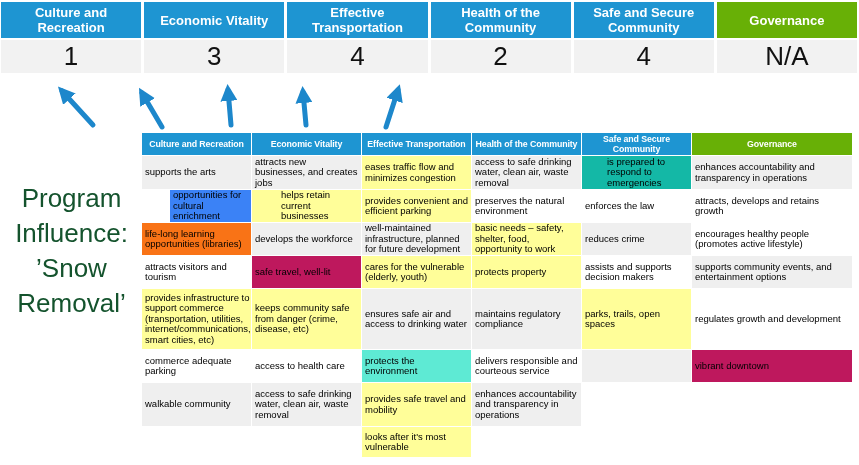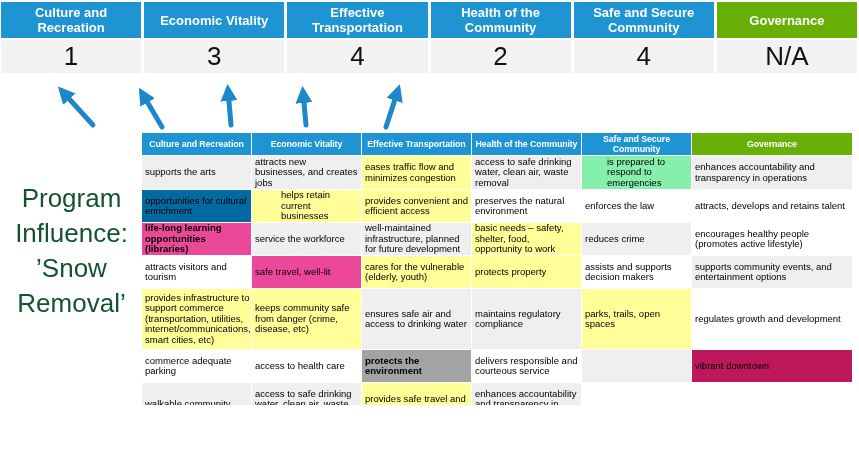--- a/index.html
+++ b/index.html
@@ -1,17 +1,17 @@
 <!DOCTYPE html>
 <html style="--arrow: #1d87cb;"><head>
 <meta charset="utf-8">
 <style>
   html,body{margin:0;padding:0;background:#ffffff;}
   body{font-family:"Liberation Sans","DejaVu Sans",sans-serif;}
-  .stage{position:relative;width:859px;height:405px;background:#ffffff;overflow:hidden;}
+  .stage{position:relative;width:859px;height:465px;background:#ffffff;overflow:hidden;}
 
   
   .summary{position:absolute;left:1px;top:2px;width:856px;}
   .summary-row{display:grid;grid-template-columns:repeat(6,1fr);gap:3px;}
   .shead{height:36px;color:#ffffff;font-weight:bold;font-size:13px;line-height:15px;
          display:flex;align-items:center;justify-content:center;text-align:center;padding:1px 4px;box-sizing:border-box;}
   .scores{margin-top:2px;}
   .sscore{height:33px;font-size:26px;color:#111111;
           display:flex;align-items:center;justify-content:center;}
 
@@ -81,49 +81,49 @@
       <div class="mhead" style="background: rgb(30, 149, 210);">Culture and Recreation</div>
       <div class="mhead" style="background: rgb(30, 149, 210);">Economic Vitality</div>
       <div class="mhead" style="background: rgb(30, 149, 210);">Effective Transportation</div>
       <div class="mhead" style="background: rgb(30, 149, 210);">Health of the Community</div>
       <div class="mhead" style="background: rgb(30, 149, 210);">Safe and Secure Community</div>
       <div class="mhead" style="background: rgb(104, 176, 6);">Governance</div>
       <div class="mcell" style="background: rgb(239, 239, 239);">supports the arts</div>
       <div class="mcell" style="background: rgb(239, 239, 239);">attracts new businesses, and creates jobs</div>
       <div class="mcell" style="background: rgb(255, 254, 153);">eases traffic flow and minimizes congestion</div>
       <div class="mcell" style="background: rgb(239, 239, 239);">access to safe drinking water, clean air, waste removal</div>
-      <div class="mcell" style="background: #86efac; padding-left: 25px;">is prepared to respond to emergencies</div>
+      <div class="mcell" style="background: #14b8a6; padding-left: 25px;">is prepared to respond to emergencies</div>
       <div class="mcell" style="background: rgb(239, 239, 239);">enhances accountability and transparency in operations</div>
-      <div class="mcell" style="background: #0369a1;">opportunities for cultural enrichment</div>
+      <div class="mcell" style="background: #3b82f6; margin-left: 28px;">opportunities for cultural enrichment</div>
       <div class="mcell" style="background: rgb(255, 254, 153); padding-left: 29px;">helps retain current businesses</div>
-      <div class="mcell" style="background: rgb(255, 254, 153);">provides convenient and efficient access</div>
+      <div class="mcell" style="background: rgb(255, 254, 153);">provides convenient and efficient parking</div>
       <div class="mcell" style="background: rgb(255, 255, 255);">preserves the natural environment</div>
       <div class="mcell" style="background: rgb(255, 255, 255);">enforces the law</div>
-      <div class="mcell" style="background: rgb(255, 255, 255);">attracts, develops and retains talent</div>
-      <div class="mcell" style="background: #ec4899; font-weight: bold;">life-long learning opportunities (libraries)</div>
-      <div class="mcell" style="background: rgb(239, 239, 239);">service the workforce</div>
+      <div class="mcell" style="background: rgb(255, 255, 255);">attracts, develops and retains growth</div>
+      <div class="mcell" style="background: #f97316;">life-long learning opportunities (libraries)</div>
+      <div class="mcell" style="background: rgb(239, 239, 239);">develops the workforce</div>
       <div class="mcell" style="background: rgb(239, 239, 239);">well-maintained infrastructure, planned for future development</div>
       <div class="mcell" style="background: rgb(255, 254, 153);">basic needs – safety, shelter, food, opportunity to work</div>
       <div class="mcell" style="background: rgb(239, 239, 239);">reduces crime</div>
       <div class="mcell" style="background: rgb(255, 255, 255);">encourages healthy people (promotes active lifestyle)</div>
       <div class="mcell" style="background: rgb(255, 255, 255);">attracts visitors and tourism</div>
-      <div class="mcell" style="background: #ec4899; text-align: center;">safe travel, well-lit</div>
+      <div class="mcell" style="background: #be185d; text-align: center;">safe travel, well-lit</div>
       <div class="mcell" style="background: rgb(255, 254, 153);">cares for the vulnerable (elderly, youth)</div>
       <div class="mcell" style="background: rgb(255, 254, 153);">protects property</div>
       <div class="mcell" style="background: rgb(255, 255, 255);">assists and supports decision makers</div>
       <div class="mcell" style="background: rgb(239, 239, 239);">supports community events, and entertainment options</div>
       <div class="mcell" style="background: rgb(255, 254, 153);">provides infrastructure to support commerce (transportation, utilities, internet/communications, smart cities, etc)</div>
       <div class="mcell" style="background: rgb(255, 254, 153);">keeps community safe from danger (crime, disease, etc)</div>
       <div class="mcell" style="background: rgb(239, 239, 239);">ensures safe air and access to drinking water</div>
       <div class="mcell" style="background: rgb(239, 239, 239);">maintains regulatory compliance</div>
       <div class="mcell" style="background: rgb(255, 254, 153);">parks, trails, open spaces</div>
       <div class="mcell" style="background: rgb(255, 255, 255);">regulates growth and development</div>
       <div class="mcell" style="background: rgb(255, 255, 255);">commerce adequate parking</div>
       <div class="mcell" style="background: rgb(255, 255, 255);">access to health care</div>
-      <div class="mcell" style="background: #a3a3a3; font-weight: bold;">protects the environment</div>
+      <div class="mcell" style="background: #5eead4;">protects the environment</div>
       <div class="mcell" style="background: rgb(255, 255, 255);">delivers responsible and courteous service</div>
       <div class="mcell" style="background: rgb(239, 239, 239);"></div>
       <div class="mcell" style="background: #be185d;">vibrant downtown</div>
       <div class="mcell" style="background: rgb(239, 239, 239);">walkable community</div>
       <div class="mcell" style="background: rgb(239, 239, 239);">access to safe drinking water, clean air, waste removal</div>
       <div class="mcell" style="background: rgb(255, 254, 153);">provides safe travel and mobility</div>
       <div class="mcell" style="background: rgb(239, 239, 239);">enhances accountability and transparency in operations</div>
       <div class="mcell" style="background: rgb(255, 255, 255);"></div>
       <div class="mcell" style="background: rgb(255, 255, 255);"></div>
       <div class="mcell" style="background: rgb(255, 255, 255);"></div>

